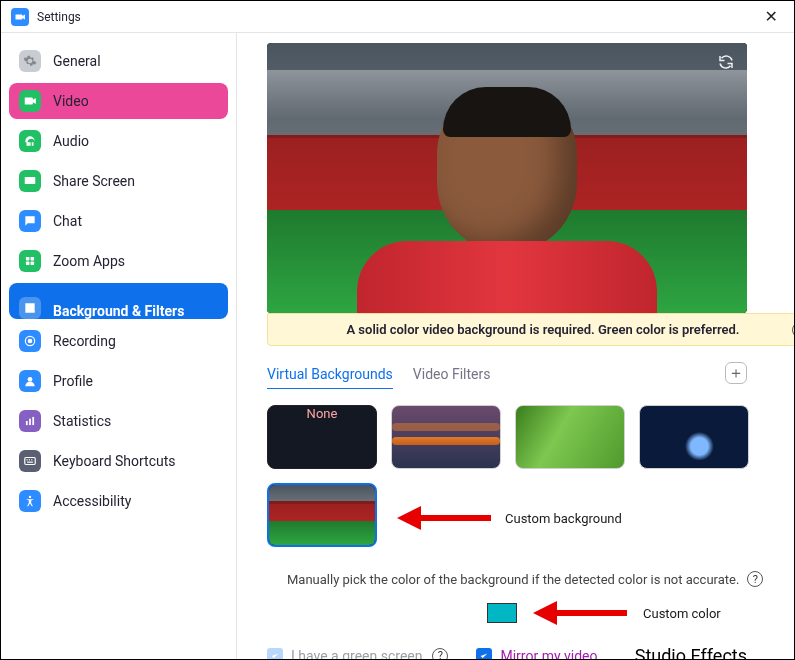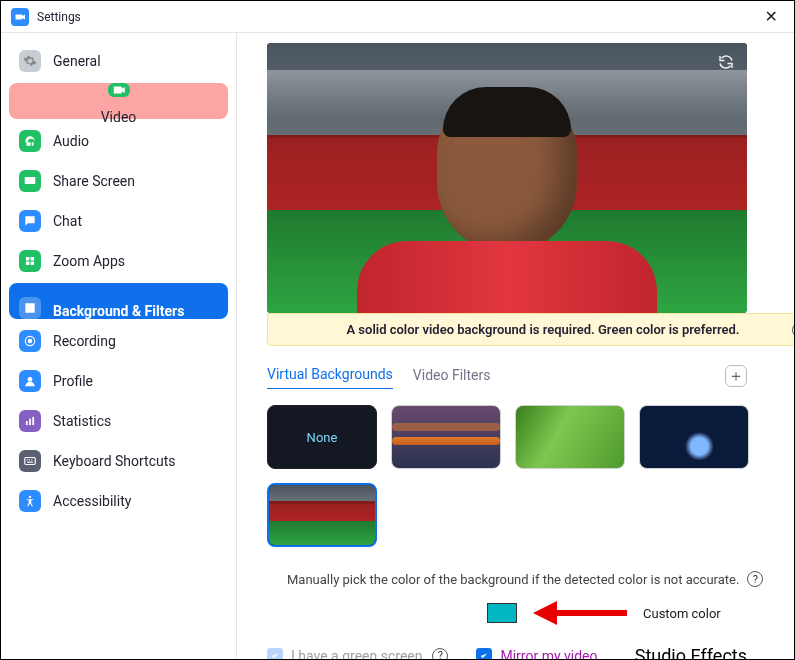--- a/index.html
+++ b/index.html
@@ -80,31 +80,31 @@
   .preview .rotate-icon {
     position:absolute; top:10px; right:12px; color:#eaeaea;
   }
   .note {
     width:552px; background:#fff7d6; border:1px solid #f2e39a;
     border-radius:0 0 4px 4px; padding:8px 10px; font-size:13px;
     display:flex; align-items:center; justify-content:center; gap:8px;
     position:relative; font-weight:600;
   }
   .note .help { position:absolute; right:10px; top:50%; transform:translateY(-50%); color:#333; }
-  .tabs { display:flex; align-items:center; gap:20px; margin-top:16px; width:480px; }
+  .tabs { display:flex; gap:20px; margin-top:16px; width:480px; }
   .tabs .tab { padding:4px 0 6px; color:#747487; cursor:pointer; font-size:14px; }
   .tabs .tab.active { color:#0E71EB; border-bottom:1px solid #0E71EB; }
   .tabs .add { margin-left:auto; width:22px;height:22px;border:1px solid #bbb;border-radius:6px;
     display:flex;align-items:center;justify-content:center;color:#666;cursor:pointer;font-size:16px;line-height:0; }
   .thumbs { display:flex; flex-wrap:wrap; gap:14px; margin-top:16px; width:496px; }
   .thumb {
     width:110px; height:64px; border-radius:8px; overflow:hidden;
     position:relative; cursor:pointer; background:#000; border:1px solid #d0d0d0;
   }
-  .thumb.none { background:#141822; color:#7dd3fc; display:flex;align-items:center;justify-content:center;font-size:13px;border-color:#222; }
+  .thumb.none { background:#141822; color:#fca5a5; display:flex;justify-content:center;font-size:13px;border-color:#222; }
   .thumb.bridge { background:linear-gradient(#6a4a6d,#2a3350); }
   .thumb.bridge::after{content:"";position:absolute;left:0;right:0;top:50%;height:8px;background:linear-gradient(#e07a2b,#c65f1b);border-radius:4px; box-shadow:0 -14px 0 rgba(224,122,43,.5);}
   .thumb.grass { background:linear-gradient(120deg,#3a7d1c,#7ec850 40%,#4f9a2d); }
   .thumb.earth { background:radial-gradient(circle at 55% 65%, #7fb8ff 0 12%, #0a1a3a 20% 100%) , #05070e;}
   .thumb.stadium-mini .stadium-sky{height:28%;}
   .thumb.stadium-mini .stadium-stands{top:26%;height:38%;}
   .thumb.stadium-mini .stadium-pitch{height:40%;}
   .thumb.stadium-mini { border:2px solid #0E71EB; }
   .hint-row { display:flex;align-items:center;gap:14px; margin-top:6px; }
   .arrow {
@@ -143,21 +143,21 @@
 <div class="body">
   <div class="sidebar">
     <div class="side-item">
       <span class="icon grey">
           <svg viewBox="0 0 24 24">
             <path fill="#888" d="M12 8a4 4 0 1 0 0 8 4 4 0 0 0 0-8zm9 4a7 7 0 0 1-.1 1.2l2 1.6-2 3.4-2.4-.8a7 7 0 0 1-2 .1l-.4 2.5h-4l-.4-2.5a7 7 0 0 1-2-.9l-2.4.8-2-3.4 2-1.6A7 7 0 0 1 3 12a7 7 0 0 1 .1-1.2l-2-1.6 2-3.4 2.4.8a7 7 0 0 1 2-.9L8 3h4l.4 2.5a7 7 0 0 1 2 .9l2.4-.8 2 3.4-2 1.6c.1.4.2.8.2 1.4z"></path>
           </svg>
         </span>
       <span>General</span>
     </div>
-    <div class="side-item" style="background:#fca5a5;flex-direction:column;">
+    <div class="side-item" style="background:#ec4899;">
       <span class="icon green">
           <svg viewBox="0 0 24 24">
             <path d="M3 6h12a2 2 0 0 1 2 2v8a2 2 0 0 1-2 2H3zM17 10l5-3v10l-5-3z"></path>
           </svg>
         </span>
       <span>Video</span>
     </div>
     <div class="side-item">
       <span class="icon green">
           <svg viewBox="0 0 24 24">
@@ -286,20 +286,27 @@
       <div class="thumb none">
         <span>None</span>
       </div>
       <div class="thumb bridge"></div>
       <div class="thumb grass"></div>
       <div class="thumb earth"></div>
       <div class="thumb stadium-mini">
         <div class="stadium-sky"></div>
           <div class="stadium-stands"></div>
           <div class="stadium-pitch"></div>
+      </div>
+      <div class="hint-row" style="margin-left:6px;">
+        <div class="arrow">
+            <div class="head"></div>
+            <div class="shaft"></div>
+          </div>
+        <span class="caption">Custom background</span>
       </div>
     </div>
 
     <div class="manual-row">
       <span>Manually pick the color of the background if the detected color is not accurate.</span>
       <span class="help-circ">?</span>
     </div>
 
     <div class="color-row">
       <div class="swatch" title="#00b7c3"></div>

